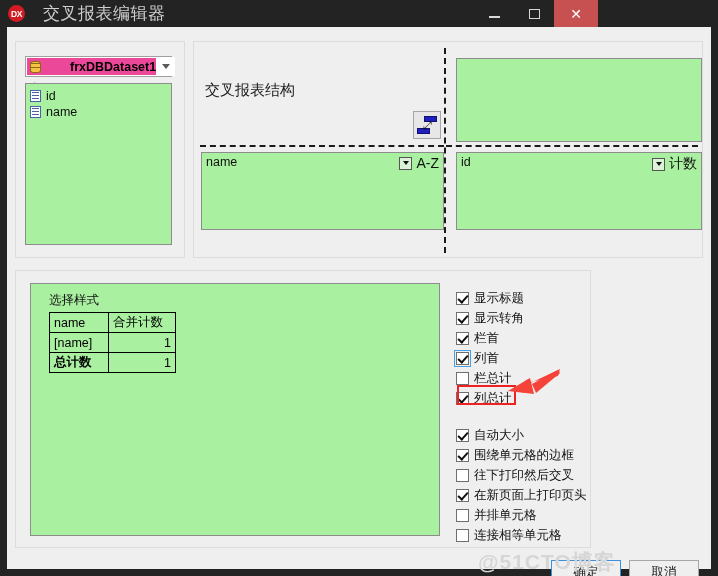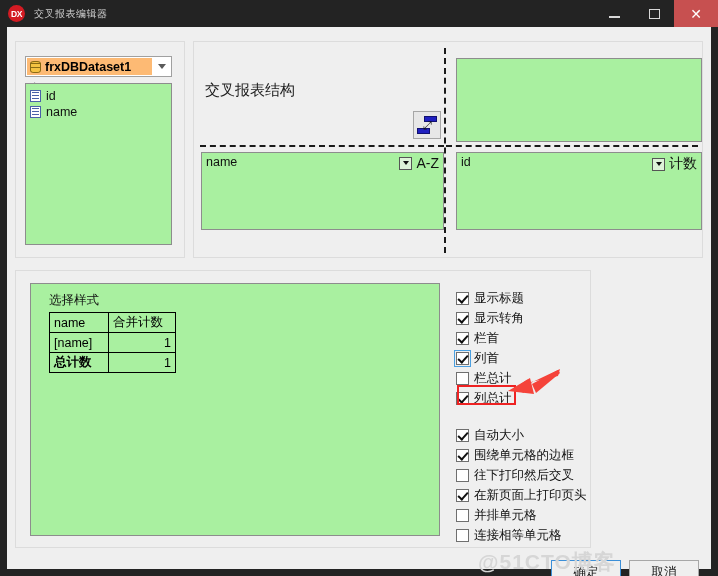--- a/index.html
+++ b/index.html
@@ -18,43 +18,43 @@
     position: absolute;
     left: 0; top: 0;
     width: 718px; height: 576px;
     background: #232323;
     box-sizing: border-box;
   }
 
   .titlebar {
     position: absolute;
     left: 0; top: 0;
-    width: 718px; height: 27px;
+    width: 598px; height: 27px;
     background: #232323;
     display: flex;
     align-items: center;
   }
   .dx-logo {
     width: 17px; height: 17px;
     border-radius: 50%;
     background: #d31b23;
     margin-left: 8px;
     color: #fff;
     font-size: 8.5px;
     font-weight: bold;
     display: flex;
     align-items: center;
     justify-content: center;
     letter-spacing: -0.3px;
     font-family: "Liberation Sans", sans-serif;
   }
   .title-text {
     color: #cfcfcf;
-    font-size: 10px;
-    margin-left: 9px;
+    font-size: 17px;
+    margin-left: 18px;
     letter-spacing: 0.5px;
   }
   .win-buttons {
     position: absolute;
     right: 0; top: 0;
     height: 27px;
     display: flex;
   }
   .win-btn {
     width: 40px; height: 27px;
@@ -101,31 +101,32 @@
     position: absolute;
     left: 9px; top: 14px;
     width: 147px; height: 21px;
     border: 1px solid #a0a0a0;
     background: #ffffff;
     box-sizing: border-box;
     display: flex;
     align-items: center;
   }
   .combo-value {
-    background: #fdba74;
+    background: #ec4899;
     height: 17px;
     margin: 0 0 0 1px;
     display: flex;
     align-items: center;
     flex: 1;
     padding-left: 3px;
     font-size: 12.5px;
     color: #000;
     font-weight: bold;
     box-sizing: border-box;
+    gap: 25px;
   }
   .db-icon {
     width: 11px; height: 12px;
     margin-right: 4px;
     position: relative;
     flex: none;
   }
   .db-icon .cyl {
     position: absolute; inset: 0;
     background: #f5c242;

